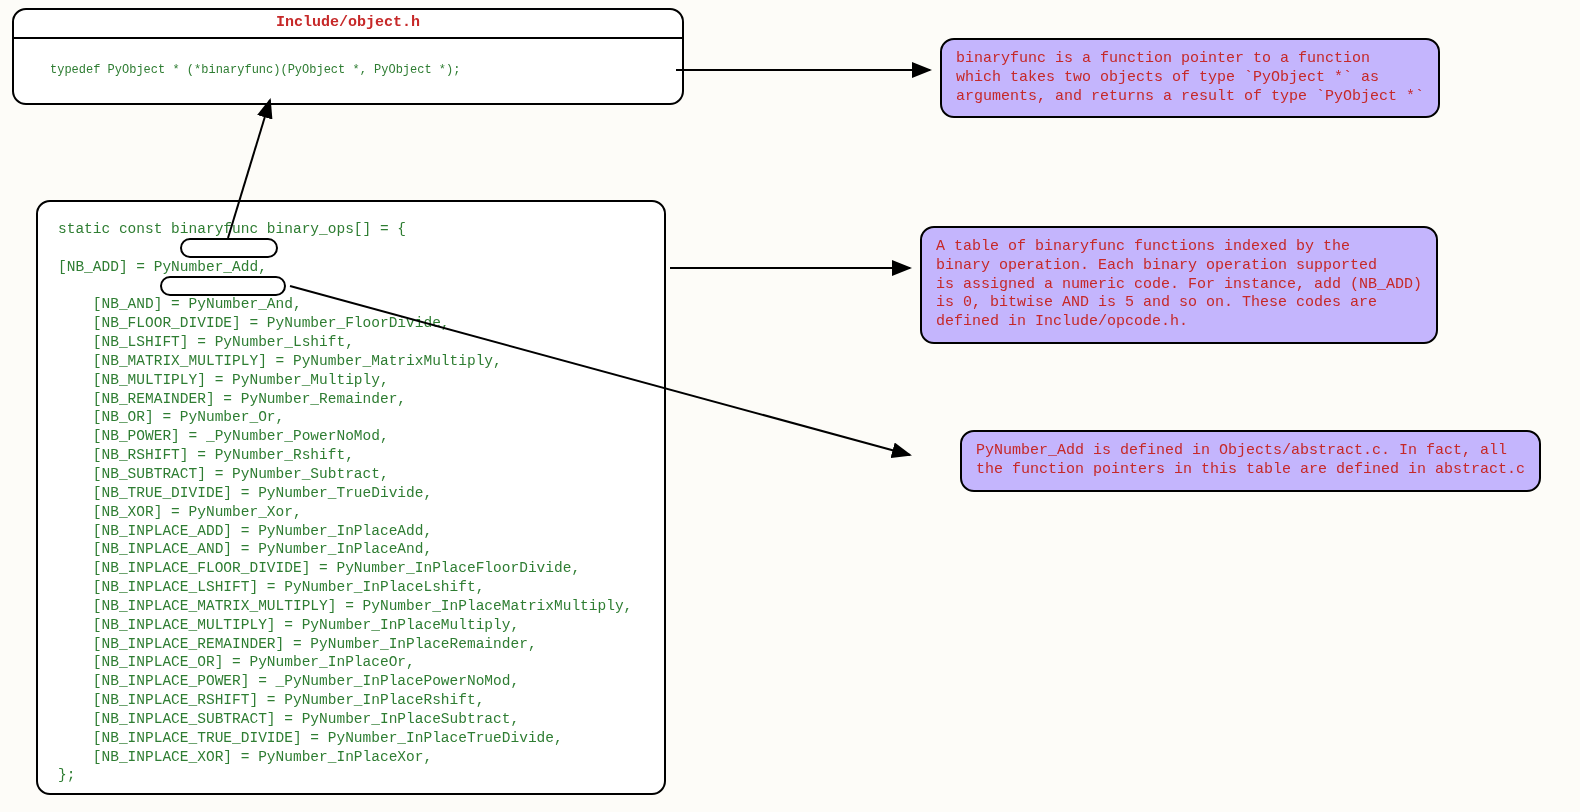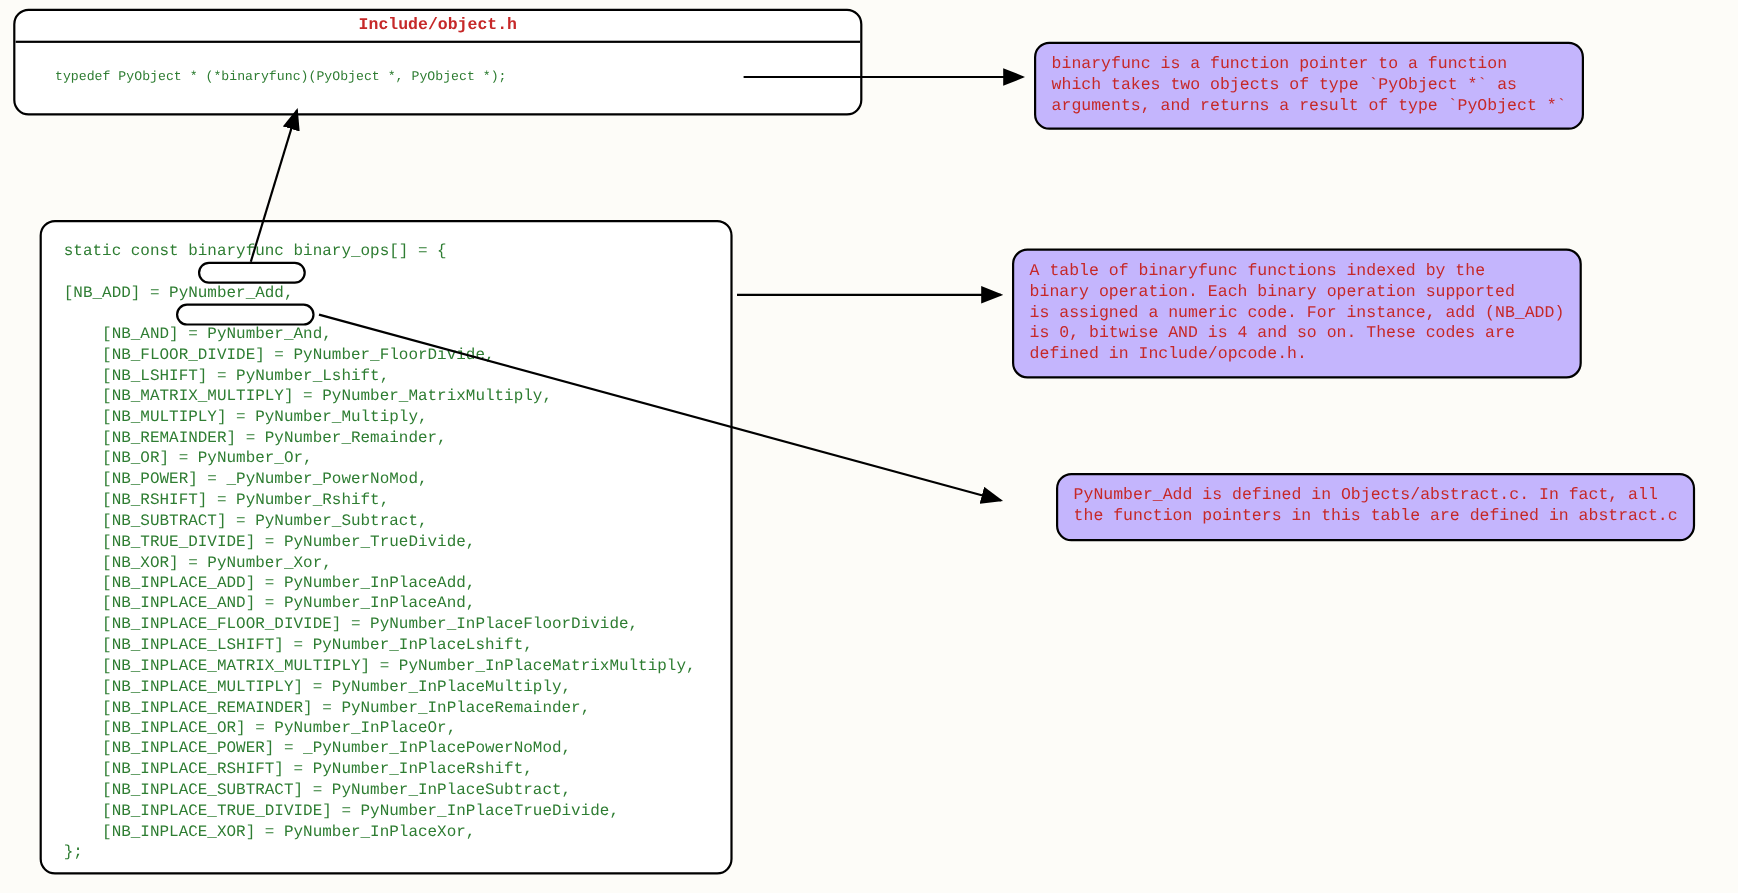--- a/index.html
+++ b/index.html
@@ -54,21 +54,21 @@
     svg.arrows {
       position: absolute;
       top: 0; left: 0;
       width: 1580px; height: 812px;
       pointer-events: none;
     }
   </style>
 </head>
 <body>
 
-<div class="code-box" style="left:12px; top:8px; width:772px;">
+<div class="code-box" style="left:12px; top:8px; width:672px;">
   <div class="code-box-header">Include/object.h</div>
   <div class="code-box-body large">typedef PyObject * (*binaryfunc)(PyObject *, PyObject *);</div>
 </div>
 
 <div class="code-box" style="left:36px; top:200px; width:630px;">
   <div class="code-box-body"><span>static const binaryfunc binary_ops[] = {</span>
 
 <span>[NB_ADD] = PyNumber_Add,</span>
 
 <span>    [NB_AND] = PyNumber_And,
@@ -99,21 +99,21 @@
 };</span></div>
 </div>
 
 <div class="callout-box" style="left:940px; top:38px;">binaryfunc is a function pointer to a function
 which takes two objects of type `PyObject *` as
 arguments, and returns a result of type `PyObject *`</div>
 
 <div class="callout-box" style="left:920px; top:226px;">A table of binaryfunc functions indexed by the
 binary operation. Each binary operation supported
 is assigned a numeric code. For instance, add (NB_ADD)
-is 0, bitwise AND is 4 and so on. These codes are
+is 0, bitwise AND is 5 and so on. These codes are
 defined in Include/opcode.h.</div>
 
 <div class="callout-box" style="left:920px; top:430px;margin-left:40px;">PyNumber_Add is defined in Objects/abstract.c. In fact, all
 the function pointers in this table are defined in abstract.c</div>
 
 <div class="highlight-circle" style="left:180px; top:238px; width:98px; height:20px;"></div>
 <div class="highlight-circle" style="left:160px; top:276px; width:126px; height:20px;"></div>
 
 <svg class="arrows">
   <defs>

